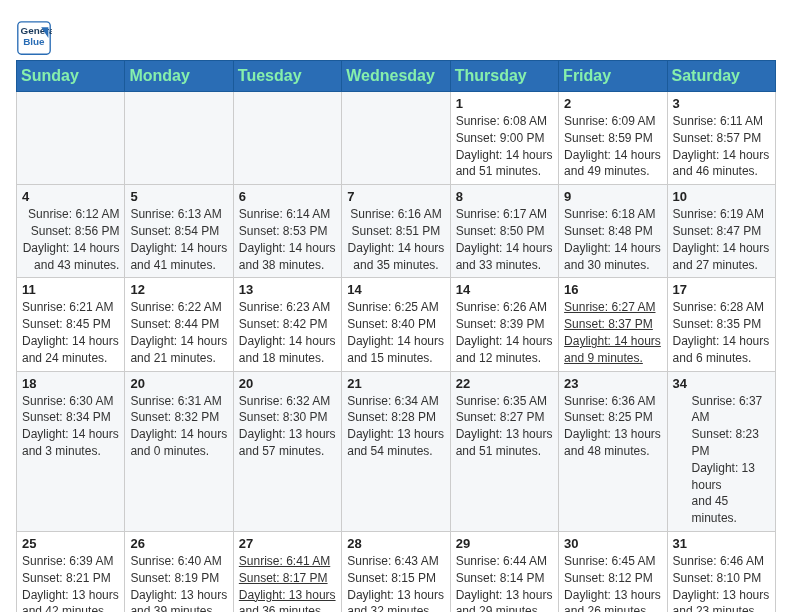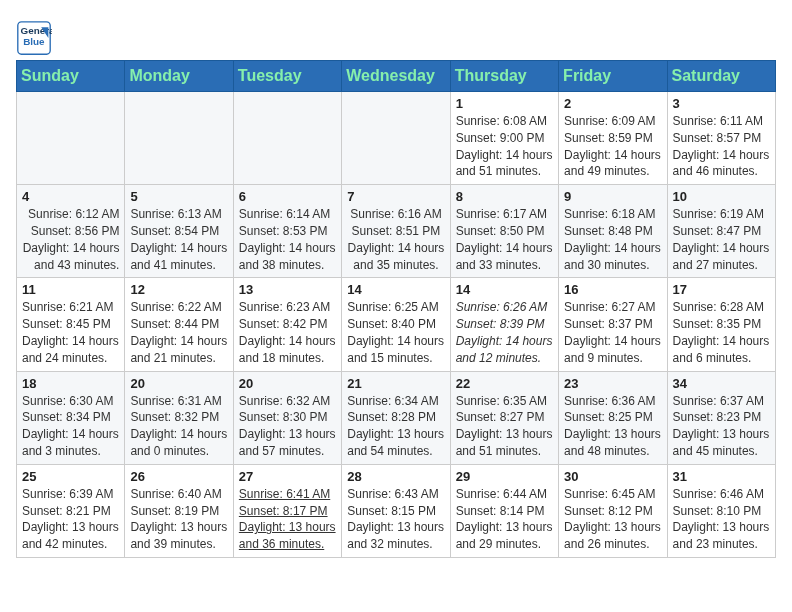--- a/index.html
+++ b/index.html
@@ -222,28 +222,28 @@
         </td>
         <td>
           <div class="day-number">14</div>
           <div class="day-detail" style="white-space: pre-line;">Sunrise: 6:25 AM
 Sunset: 8:40 PM
 Daylight: 14 hours
 and 15 minutes.</div>
         </td>
         <td>
           <div class="day-number">14</div>
-          <div class="day-detail" style="white-space: pre-line; font-style: italic;">Sunrise: 6:26 AM
+          <div class="day-detail" style="white-space: pre-line;">Sunrise: 6:26 AM
 Sunset: 8:39 PM
 Daylight: 14 hours
 and 12 minutes.</div>
         </td>
         <td>
           <div class="day-number">16</div>
-          <div class="day-detail" style="white-space: pre-line;">Sunrise: 6:27 AM
+          <div class="day-detail" style="white-space: pre-line; text-decoration: underline;">Sunrise: 6:27 AM
 Sunset: 8:37 PM
 Daylight: 14 hours
 and 9 minutes.</div>
         </td>
         <td>
           <div class="day-number">17</div>
           <div class="day-detail" style="white-space: pre-line;">Sunrise: 6:28 AM
 Sunset: 8:35 PM
 Daylight: 14 hours
 and 6 minutes.</div>
@@ -287,21 +287,21 @@
         </td>
         <td>
           <div class="day-number">23</div>
           <div class="day-detail" style="white-space: pre-line;">Sunrise: 6:36 AM
 Sunset: 8:25 PM
 Daylight: 13 hours
 and 48 minutes.</div>
         </td>
         <td>
           <div class="day-number">34</div>
-          <div class="day-detail" style="white-space: pre-line;">Sunrise: 6:37 AM
+          <div class="day-detail" style="white-space: pre-line; margin-left: 19px;">Sunrise: 6:37 AM
 Sunset: 8:23 PM
 Daylight: 13 hours
 and 45 minutes.</div>
         </td>
       </tr>
       <tr>
         <td>
           <div class="day-number">25</div>
           <div class="day-detail" style="white-space: pre-line;">Sunrise: 6:39 AM
 Sunset: 8:21 PM

